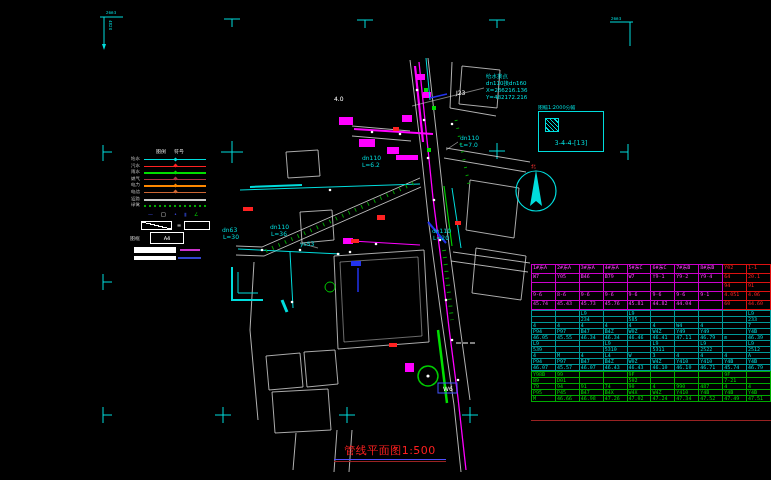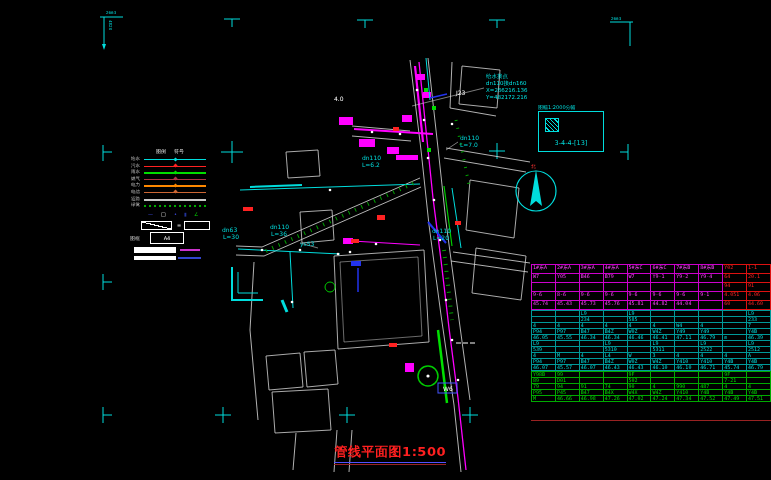--- a/index.html
+++ b/index.html
@@ -55,21 +55,21 @@
   .dtable td{border:1px solid;font-size:5px;line-height:5px;padding:0 1px;overflow:hidden;
              white-space:nowrap;font-family:"DejaVu Sans Mono","DejaVu Sans",monospace;}
   .secA td{color:#ff44ff;border-color:#cc00cc;height:9px;vertical-align:top;}
   .secA td:nth-child(n+9){color:#ff2222;border-color:#dd1111;}
   .secB td{color:#00dddd;border-color:#009999;height:5px;}
   .secC td{color:#00dd00;border-color:#00aa00;height:5px;}
   .tbl-bottom{position:absolute;left:531px;top:420px;width:240px;height:1px;background:#992222;}
 
   
   .dtitle{position:absolute;left:334px;top:443px;width:112px;text-align:center;}
-  .dtitle .t{color:#ff2020;font-size:13px;font-weight:bold;letter-spacing:0.5px;white-space:nowrap;text-align:right;}
+  .dtitle .t{color:#ff2020;font-size:11px;font-weight:normal;letter-spacing:0.5px;white-space:nowrap;}
   .dtitle .u1{margin-top:1px;height:1.4px;background:#5050ff;}
   .dtitle .u2{margin-top:1px;height:1px;background:#992222;}
 </style>
 </head>
 <body>
 
 <div id="stage">
 
   <svg id="drawing" width="771" height="480" viewBox="0 0 771 480">
 

